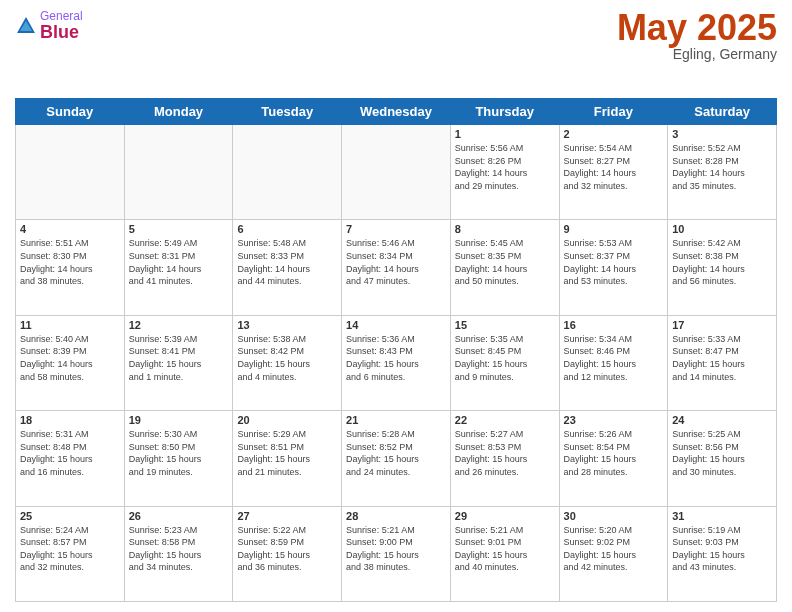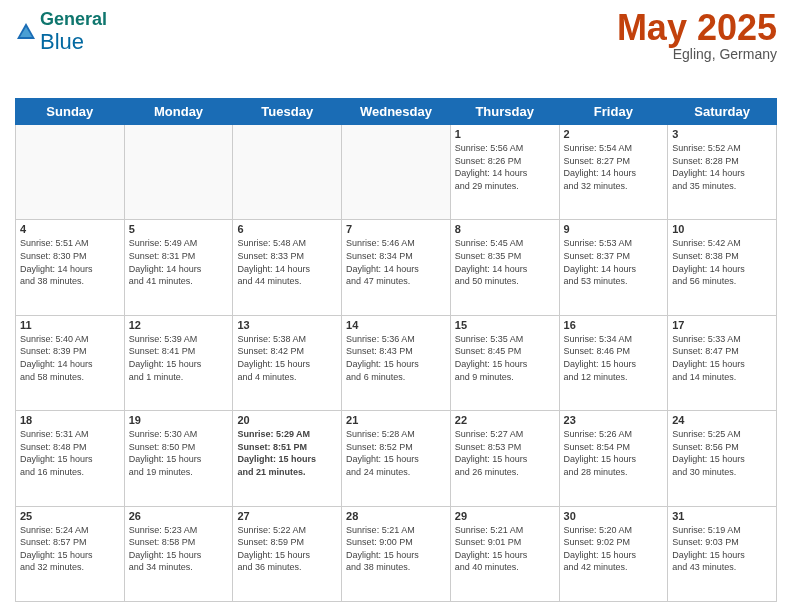--- a/index.html
+++ b/index.html
@@ -26,28 +26,28 @@
     .logo {
       display: flex;
       align-items: center;
     }
     .logo-text {
       display: flex;
       flex-direction: column;
       line-height: 1.1;
     }
     .logo-general {
+      font-size: 12px;
+      font-weight: normal;
+      color: #8b5cf6;
+    }
+    .logo-blue {
       font-size: 18px;
       font-weight: bold;
-      color: #0f766e;
-    }
-    .logo-blue {
-      font-size: 22px;
-      font-weight: normal;
-      color: #0369a1;
+      color: #be185d;
     }
     .logo-icon {
       width: 22px;
       height: 22px;
       margin-right: 3px;
     }
     .title-block {
       text-align: right;
     }
     .month-title {
@@ -279,21 +279,21 @@
           </td>
           <td>
             <span class="day-number">19</span>
             <div class="day-info" style="white-space: pre-line;">Sunrise: 5:30 AM
 Sunset: 8:50 PM
 Daylight: 15 hours
 and 19 minutes.</div>
           </td>
           <td>
             <span class="day-number">20</span>
-            <div class="day-info" style="white-space: pre-line; font-weight: bold;">Sunrise: 5:29 AM
+            <div class="day-info" style="white-space: pre-line;">Sunrise: 5:29 AM
 Sunset: 8:51 PM
 Daylight: 15 hours
 and 21 minutes.</div>
           </td>
           <td>
             <span class="day-number">21</span>
             <div class="day-info" style="white-space: pre-line;">Sunrise: 5:28 AM
 Sunset: 8:52 PM
 Daylight: 15 hours
 and 24 minutes.</div>

